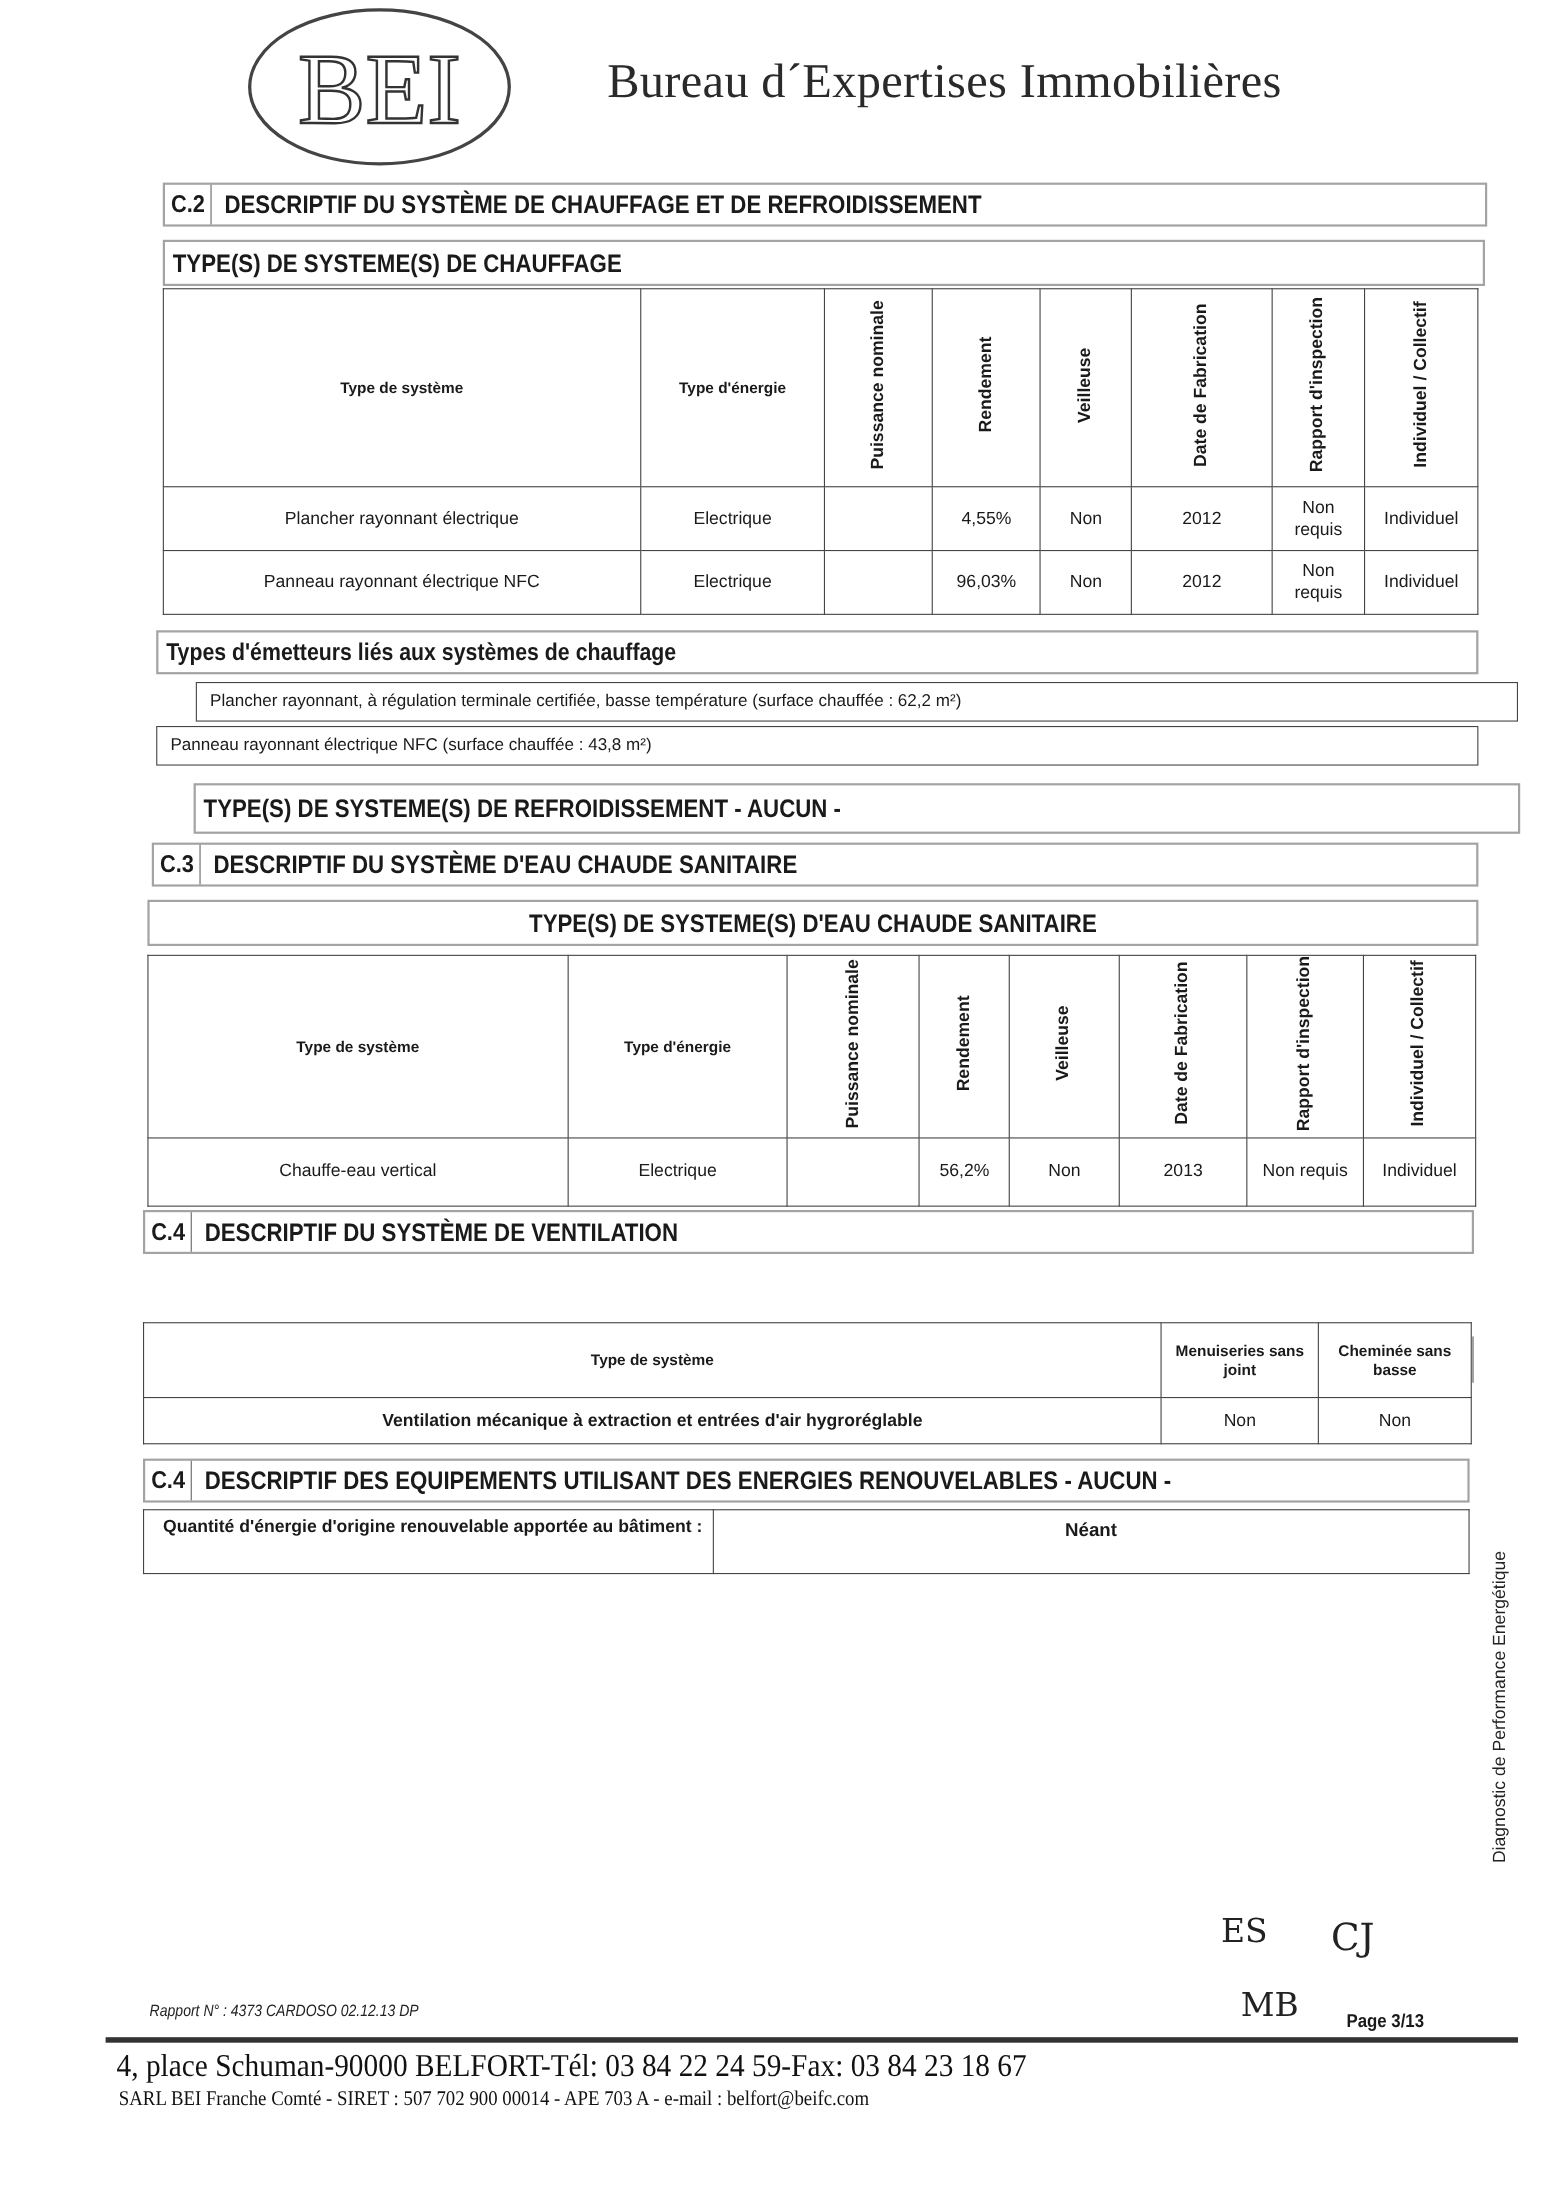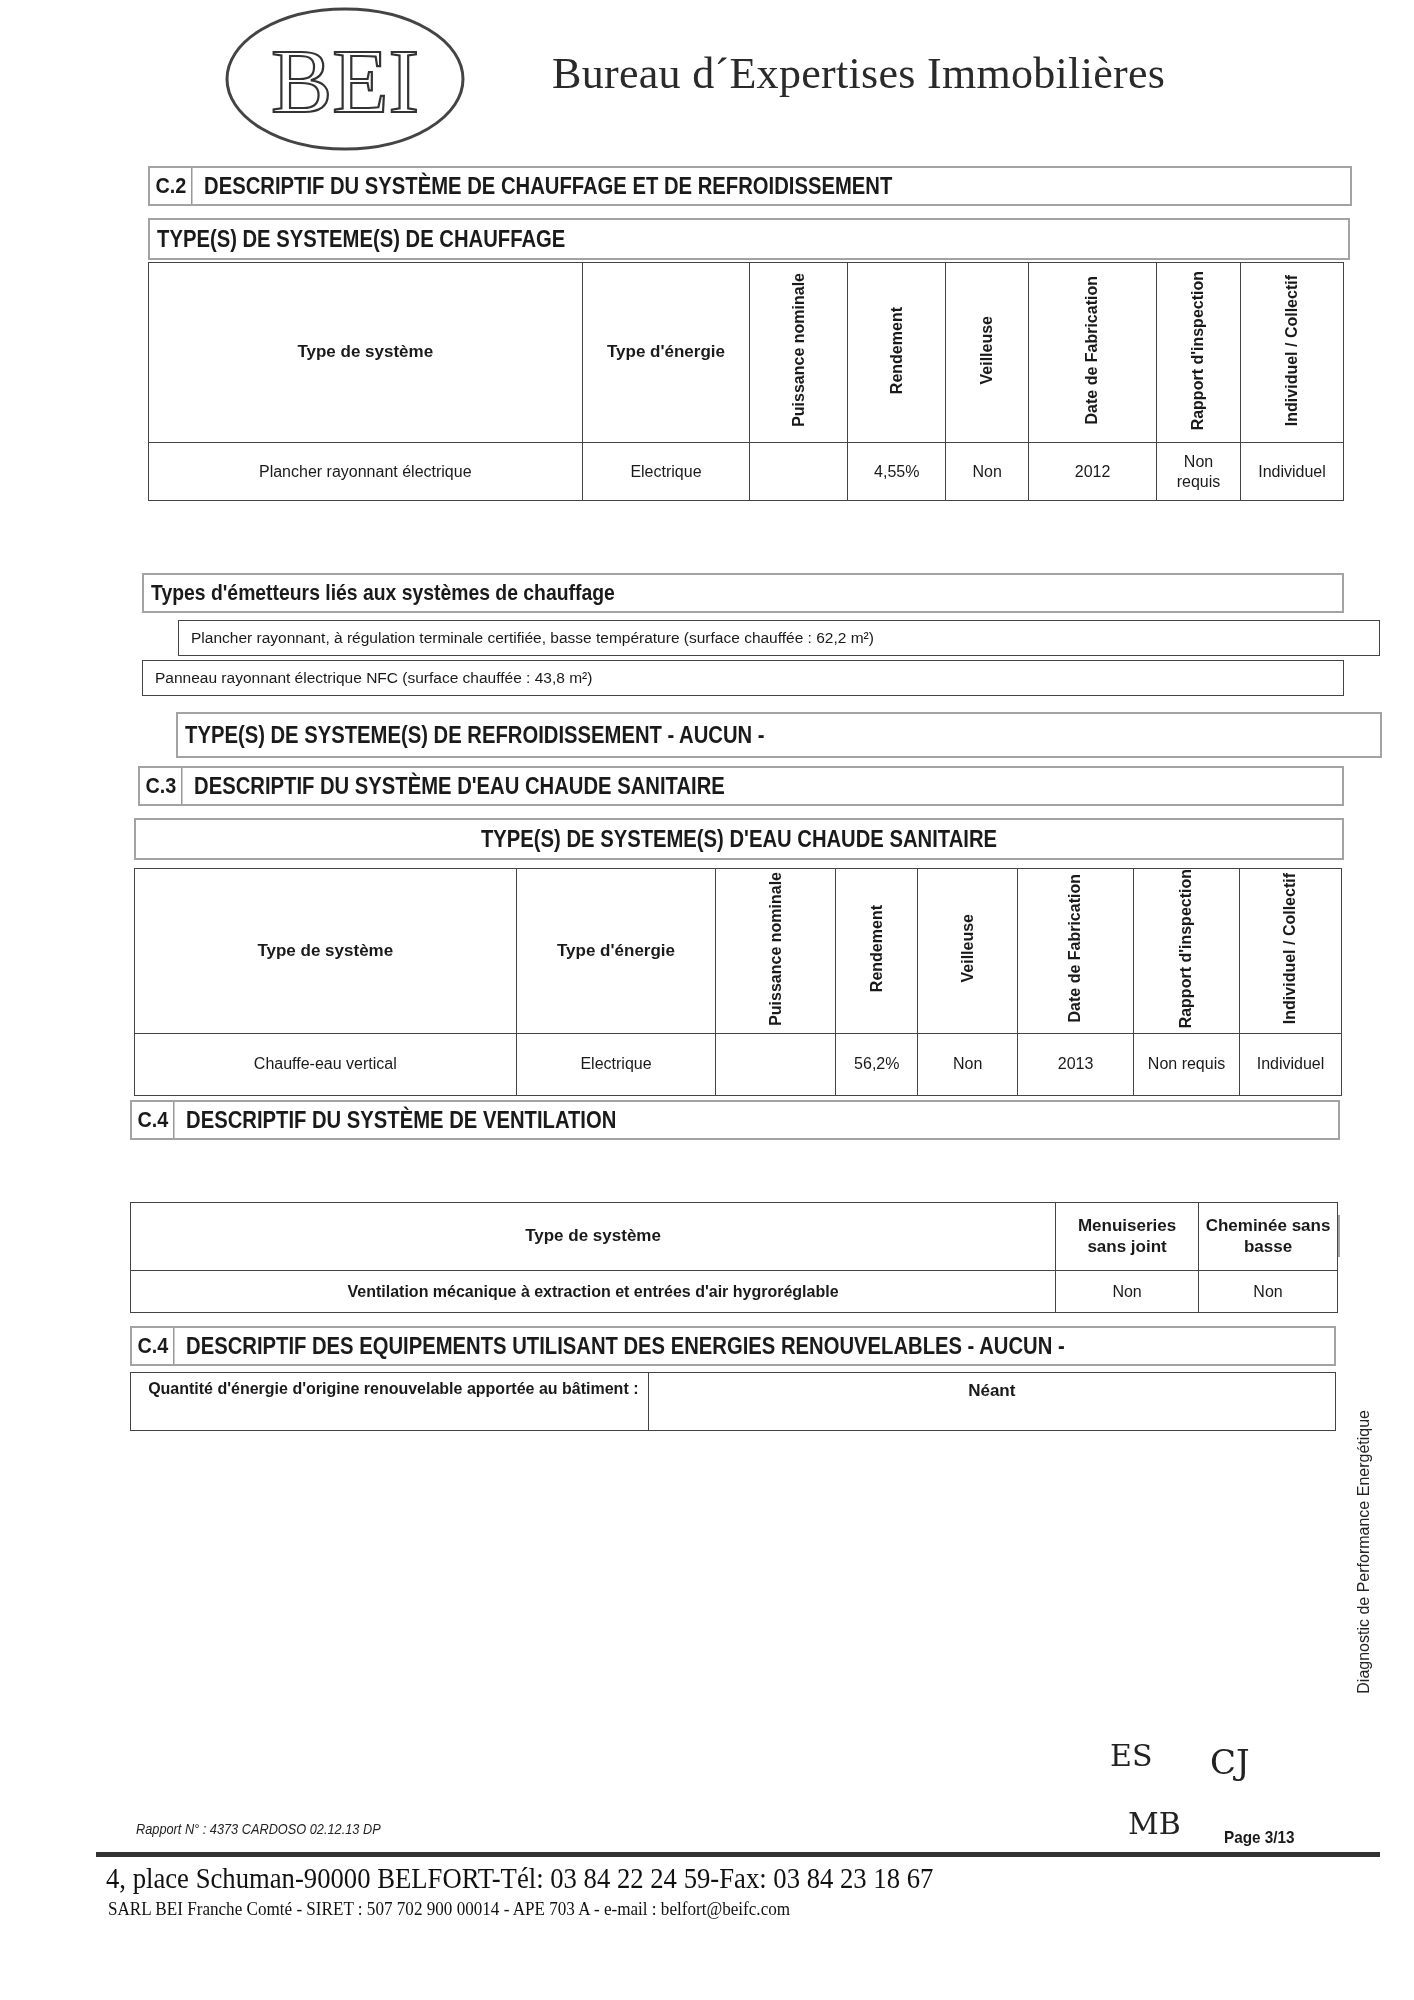--- a/index.html
+++ b/index.html
@@ -17,21 +17,21 @@
   .bar { border: 2px solid #a3a3a3; background: #fff; display: flex; align-items: stretch; box-sizing: border-box; }
   .bar .code { font-weight: bold; font-size: 22px; padding: 0 6px; border-right: 1px solid #555;
                display: flex; align-items: center; transform: scaleX(0.9); transform-origin: left; }
   .bar .title { font-weight: bold; font-size: 23px; padding: 0 8px; display: flex; align-items: center;
                 transform: scaleX(0.88); transform-origin: left; white-space: nowrap; }
   .bar .title.center { justify-content: center; flex: 1; transform-origin: center; }
 
   table.grid { border-collapse: collapse; position: absolute; background: #fff; }
   table.grid td { border: 1.5px solid #444; text-align: center; vertical-align: middle;
                   font-size: 16px; padding: 0 4px; line-height: 1.2; }
-  table.grid td.hdr { font-weight: bold; font-size: 17px; }
+  table.grid td.hdr { font-weight: bold; font-size: 14px; }
   .vert { writing-mode: vertical-rl; transform: rotate(180deg); font-weight: bold; font-size: 16px;
           display: inline-block; line-height: 1.15; text-align: center; }
   .cell-left { text-align: center; padding-left: 12px !important; }
 
   .rowbox { border: 1.5px solid #444; box-sizing: border-box; font-size: 15.5px;
             display: flex; align-items: center; padding-left: 12px; background:#fff; }
 
   .side { left: 1355px; top: 1410px; width: 40px; height: 350px; }
   .side span { writing-mode: vertical-rl; transform: rotate(180deg); font-size: 16px; color: #222;
                display: inline-block; white-space: nowrap; }
@@ -90,20 +90,30 @@
   <tr style="height:58px">
     <td>Plancher rayonnant électrique</td>
     <td>Electrique</td>
     <td></td>
     <td>4,55%</td>
     <td>Non</td>
     <td>2012</td>
     <td>Non requis</td>
     <td>Individuel</td>
   </tr>
+  <tr style="height:58px">
+    <td>Panneau rayonnant électrique NFC</td>
+    <td>Electrique</td>
+    <td></td>
+    <td>96,03%</td>
+    <td>Non</td>
+    <td>2012</td>
+    <td>Non requis</td>
+    <td>Individuel</td>
+  </tr>
 </tbody>
   </table>
 
 <div class="abs bar" style="left:142px;top:573px;width:1202px;height:40px;">
   <span class="title" style="font-size:22px;">Types d'émetteurs liés aux systèmes de chauffage</span>
 </div>
 <div class="abs rowbox" style="left:142px;top:620px;width:1202px;height:36px;margin-left:36px;">Plancher rayonnant, à régulation terminale certifiée, basse température (surface chauffée : 62,2 m²)</div>
 <div class="abs rowbox" style="left:142px;top:660px;width:1202px;height:36px;">Panneau rayonnant électrique NFC (surface chauffée : 43,8 m²)</div>
 
 <div class="abs bar" style="left:145px;top:712px;width:1206px;height:46px;margin-left:31px;">

